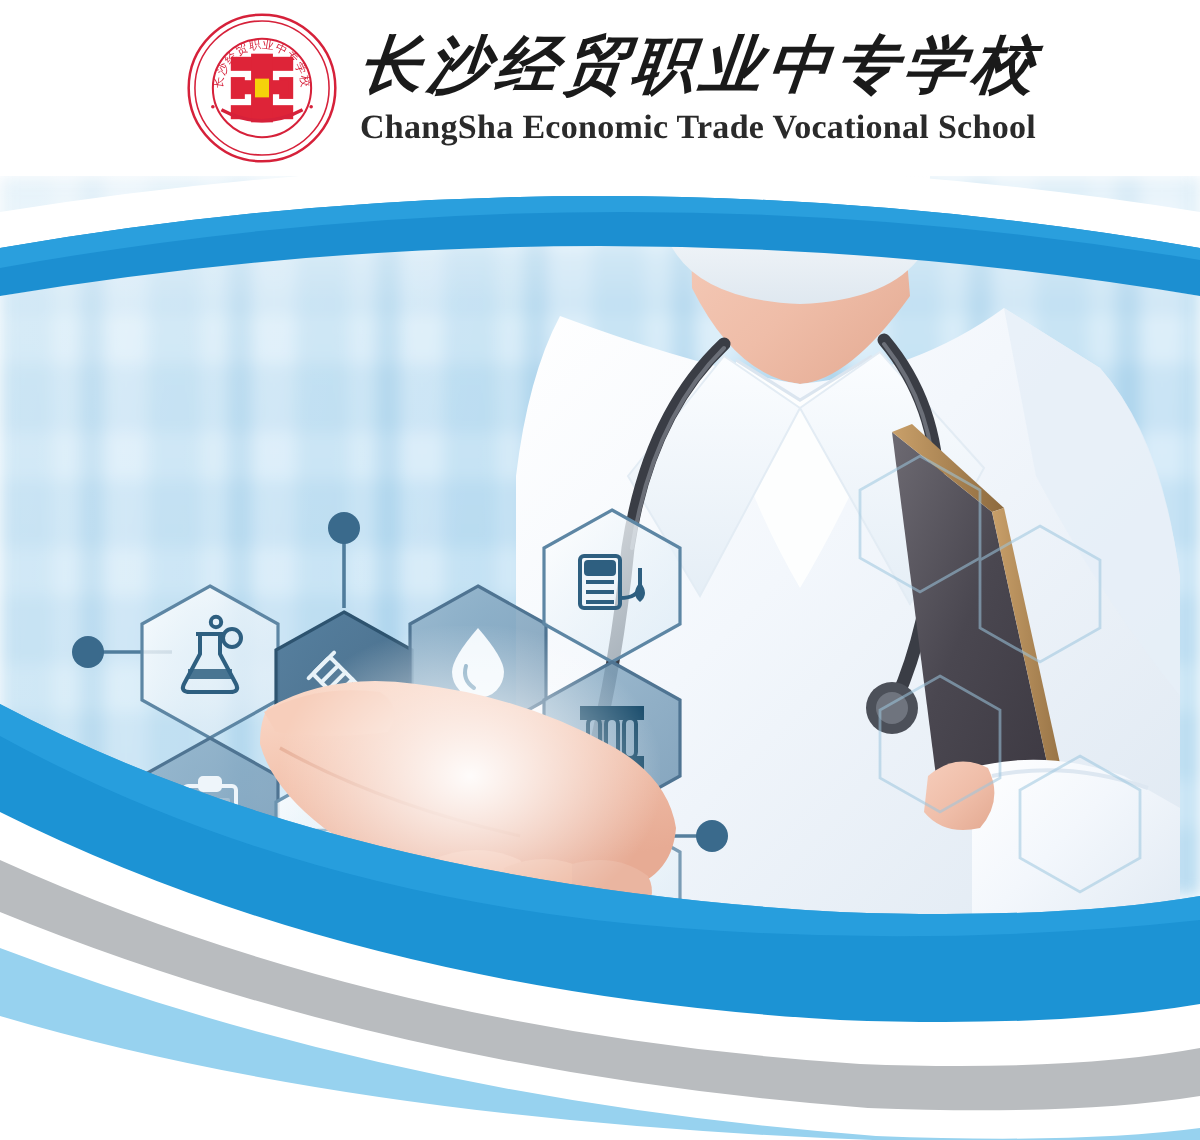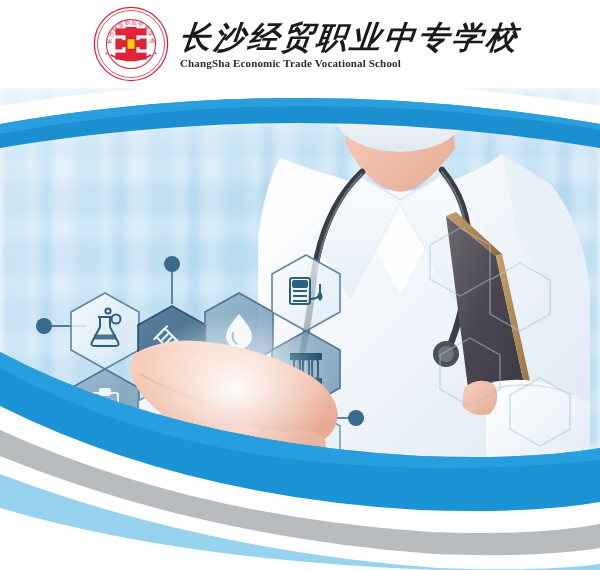--- a/index.html
+++ b/index.html
@@ -55,21 +55,21 @@
     font-weight:700;
     color:#1a1a1a;
     letter-spacing:3px;
     line-height:1.1;
     font-style:italic;
     white-space:nowrap;
     transform:skewX(-6deg);
   }
   .title-en {
     font-family:"Liberation Serif", serif;
-    font-size:11px;
+    font-size:17px;
     font-weight:700;
     color:#2a2a2a;
     letter-spacing:0.15px;
     line-height:1.25;
     margin-top:3px;
     white-space:nowrap;
   }
 
   
   .stage {

